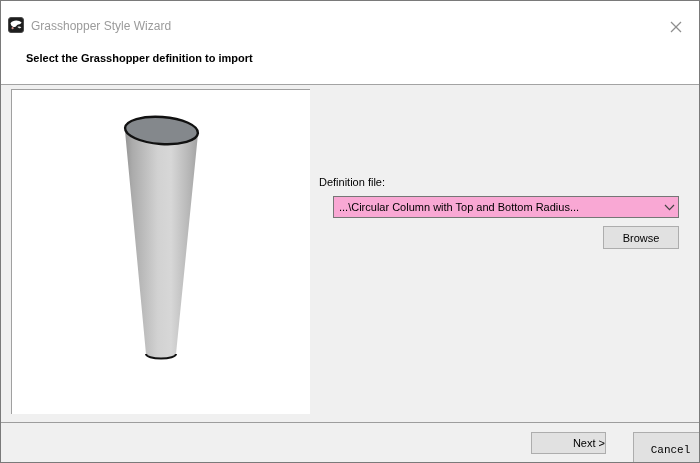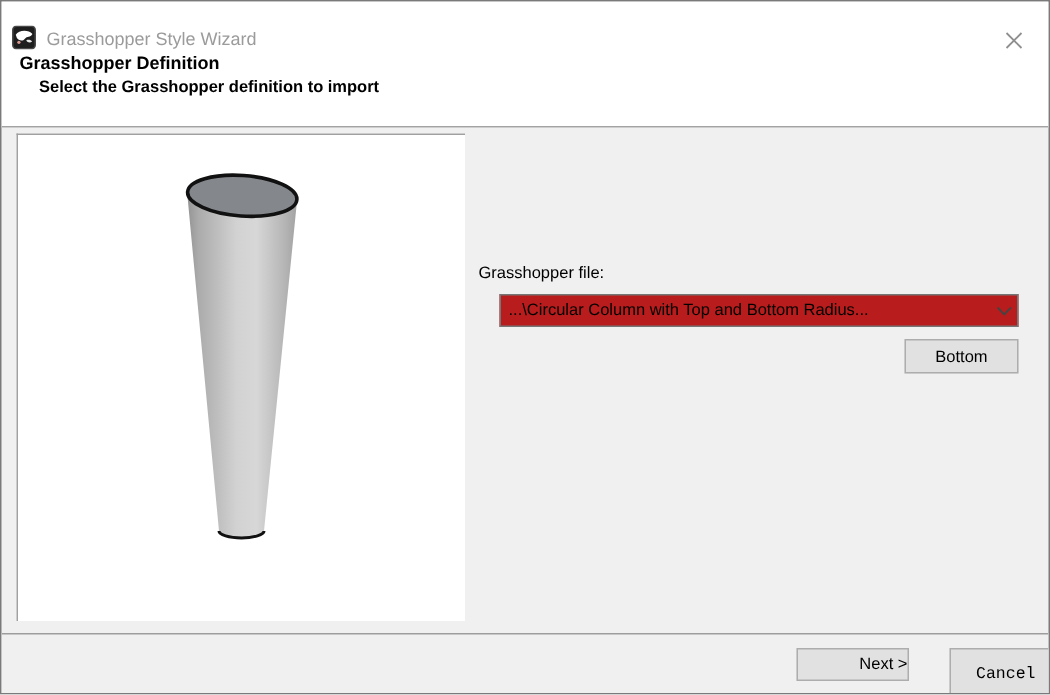--- a/index.html
+++ b/index.html
@@ -70,21 +70,21 @@
     letter-spacing: -0.1px;
     color: #000;
   }
   .def-label {
     position: absolute; left: 318px; top: 175px;
     font-size: 11px; color: #000;
   }
   .combobox {
     position: absolute; left: 332px; top: 195px;
     width: 346px; height: 22px;
-    background: #b91c1c;
+    background: #f9a8d4;
     border: 1px solid #767676;
     display: flex; align-items: flex-end;
   }
   .combobox input {
     flex: 1;
     height: 100%;
     border: none; outline: none;
     background: transparent;
     font-family: "Liberation Sans", sans-serif;
     font-size: 11px;
@@ -138,21 +138,20 @@
       <button class="close-btn">
         <span style="display:inline-flex;">
           <svg width="12" height="12" viewBox="0 0 12 12">
             <line x1="1" y1="1" x2="11" y2="11" stroke="#8f8f8f" stroke-width="1.2"></line>
             <line x1="11" y1="1" x2="1" y2="11" stroke="#8f8f8f" stroke-width="1.2"></line>
           </svg>
         </span>
       </button>
     </div>
 
-    <div class="header-title">Grasshopper Definition</div>
     <div class="header-subtitle">Select the Grasshopper definition to import</div>
   </div>
 
   <div class="preview-panel">
     <svg width="297" height="323" viewBox="0 0 297 323">
       <defs>
         <linearGradient id="colGrad" x1="0" y1="0" x2="1" y2="0">
           <stop offset="0" stop-color="#949494"></stop>
           <stop offset="0.10" stop-color="#ababab"></stop>
           <stop offset="0.45" stop-color="#d2d2d2"></stop>
@@ -164,32 +163,32 @@
 
       <path d="M113,41 L134,264 A15,4.6 0 0 0 164,264 L186,44 Z" fill="url(#colGrad)"></path>
 
       <path d="M134,264 A15,4.6 0 0 0 164,264" fill="none" stroke="#111111" stroke-width="2"></path>
 
       <ellipse cx="149.5" cy="40.5" rx="36.5" ry="13.5" transform="rotate(4 149.5 40.5)" fill="#84888c" stroke="#111111" stroke-width="2.4"></ellipse>
     </svg>
   </div>
 
 
-  <div class="def-label">Grasshopper file:</div>
+  <div class="def-label">Definition file:</div>
 
   <div class="combobox">
     <input type="text" value="...\Circular Column with Top and Bottom Radius..." style="">
     <button class="combo-arrow">
       <span style="display:inline-flex;">
         <svg width="11" height="7" viewBox="0 0 11 7">
           <polyline points="1,1 5.5,5.6 10,1" fill="none" stroke="#444444" stroke-width="1.2"></polyline>
         </svg>
       </span>
     </button>
   </div>
 
-  <button class="btn browse-btn">Bottom</button>
+  <button class="btn browse-btn">Browse</button>
 
   <div class="footer"></div>
   <button class="btn next-btn">Next &gt;</button>
   <button class="btn cancel-btn">Cancel</button>
 
 </div>
 
 </body></html>

